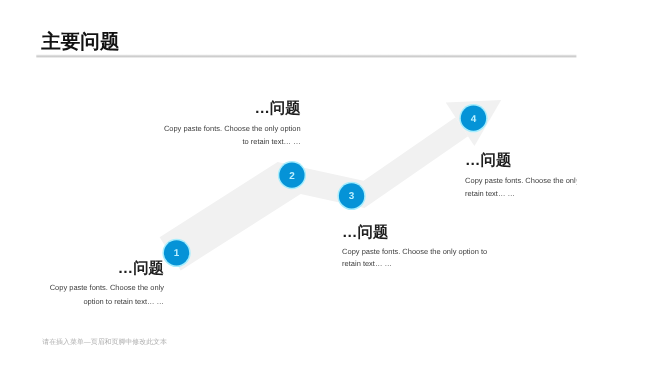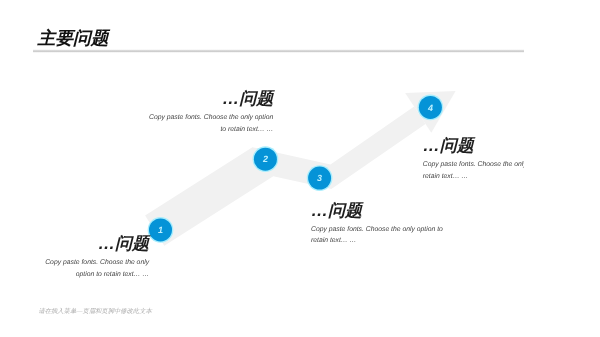--- a/index.html
+++ b/index.html
@@ -1,30 +1,30 @@
 <!DOCTYPE html>
 <html><head>
 <meta charset="utf-8">
 <style>
   html,body{margin:0;padding:0;}
   body{width:600px;height:337px;background:#ffffff;overflow:hidden;
        font-family:"Liberation Sans",sans-serif;
        -webkit-font-smoothing:antialiased;
        text-rendering:geometricPrecision;}
-  .slide{position:relative;width:524px;height:337px;background:#fff;overflow:hidden;font-style:italic;}
+  .slide{position:relative;width:524px;height:337px;background:#fff;overflow:hidden;}
 
   .title{position:absolute;left:37.5px;top:29.2px;font-size:17.8px;font-weight:bold;
          color:#121212;line-height:19px;white-space:nowrap;}
   .title-rule{position:absolute;left:33px;top:49px;width:534px;height:4px;
               background:linear-gradient(to bottom,#fff 0%,#f2f2f2 25%,#cbcbcb 45%,#cfcfcf 70%,#fbfbfb 90%,#fff 100%);}
 
   .diagram{position:absolute;left:0;top:0;}
 
   .block{position:absolute;}
-  .bhead{font-size:17px;font-weight:bold;color:#1f1f1f;white-space:nowrap;line-height:13px;}
+  .bhead{font-size:14px;font-weight:bold;color:#1f1f1f;white-space:nowrap;line-height:13px;}
   .btext{font-size:6.8px;color:#404040;line-height:11.7px;white-space:nowrap;}
 
   .footer{position:absolute;left:38.4px;top:308.4px;font-size:6.3px;line-height:8px;color:#aeaeae;white-space:nowrap;}
   .pagenum{position:absolute;left:555.5px;top:308.5px;font-size:7px;line-height:8px;color:#8f8f8f;}
 </style>
 </head>
 <body>
 
 <div class="slide">
 

